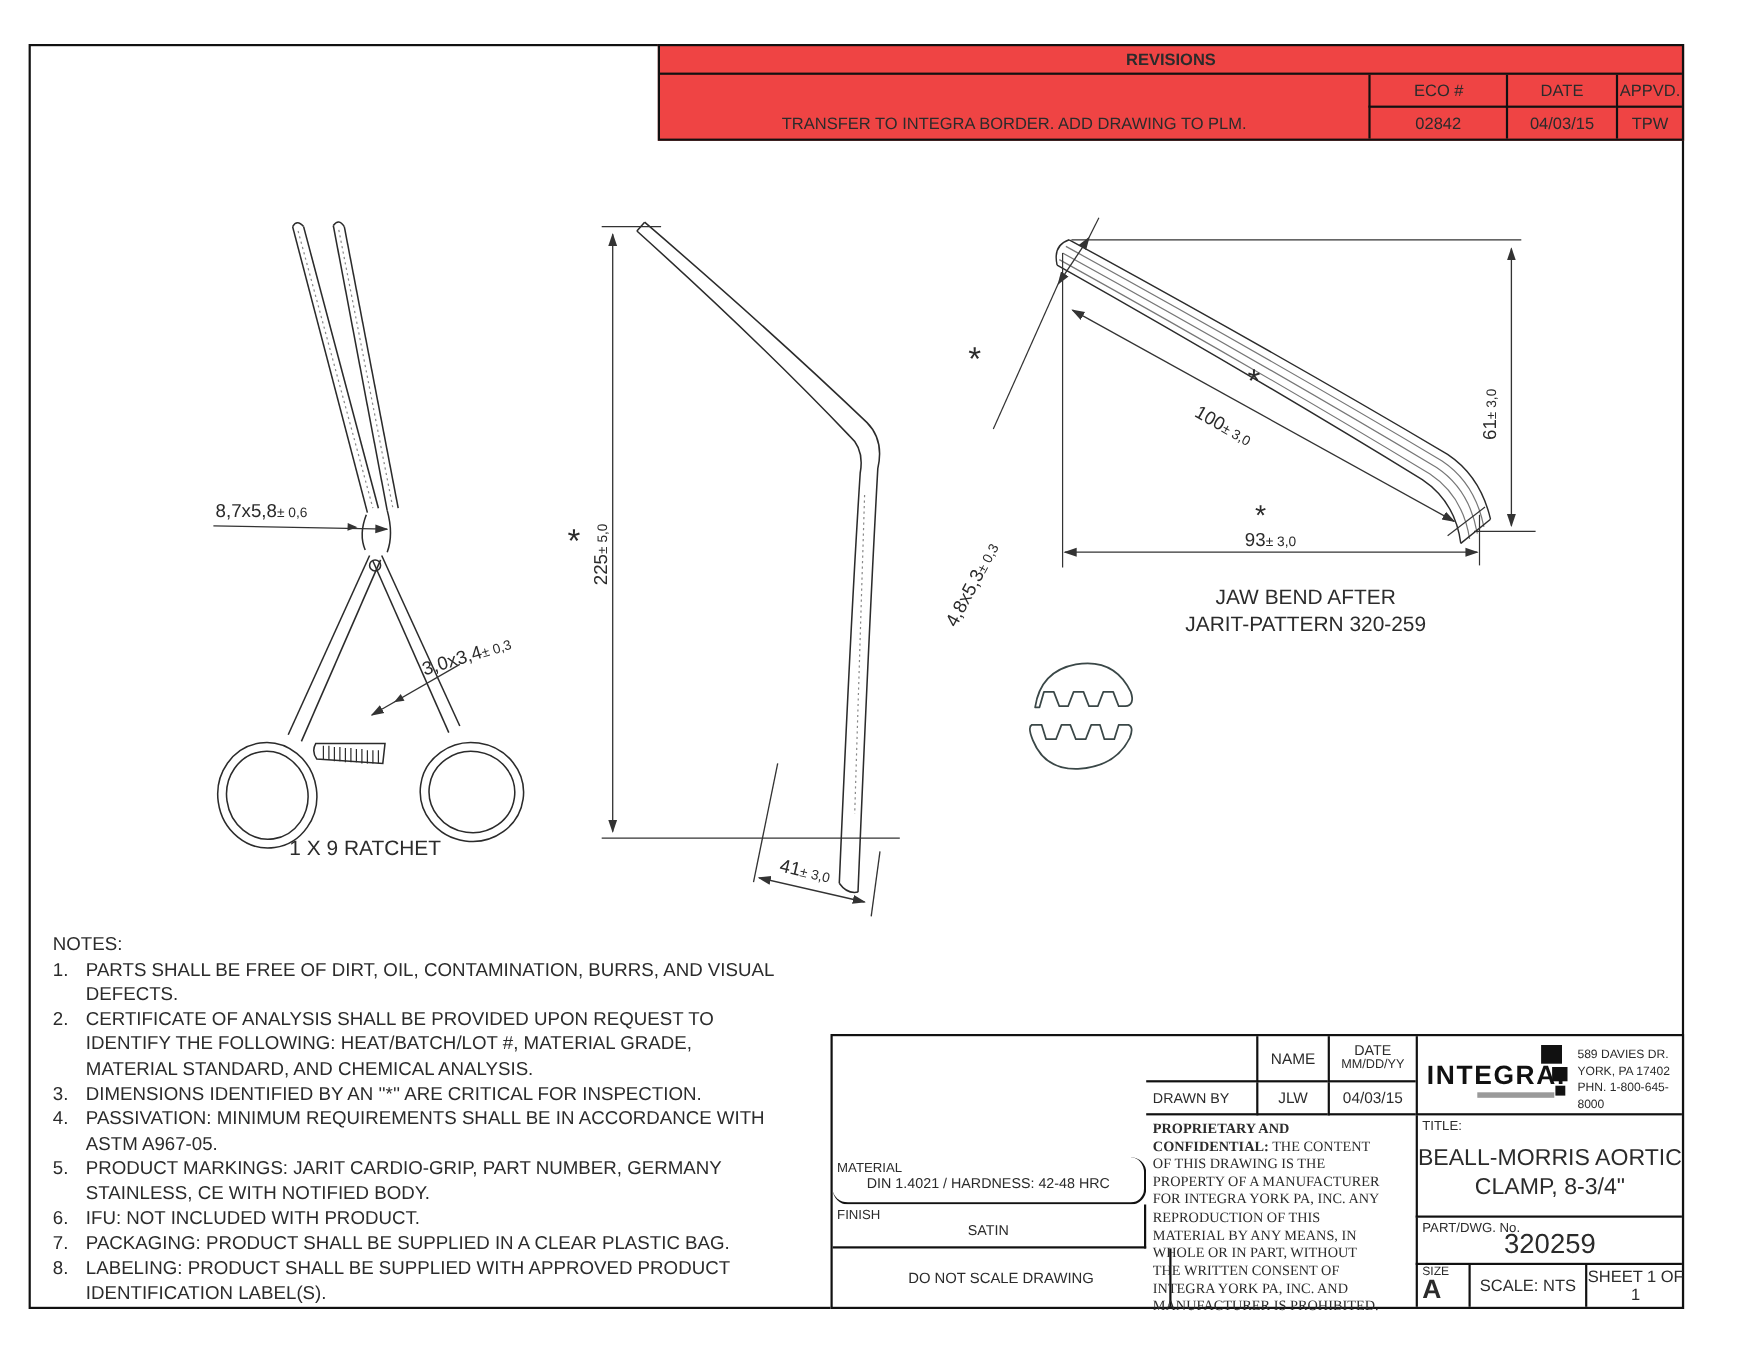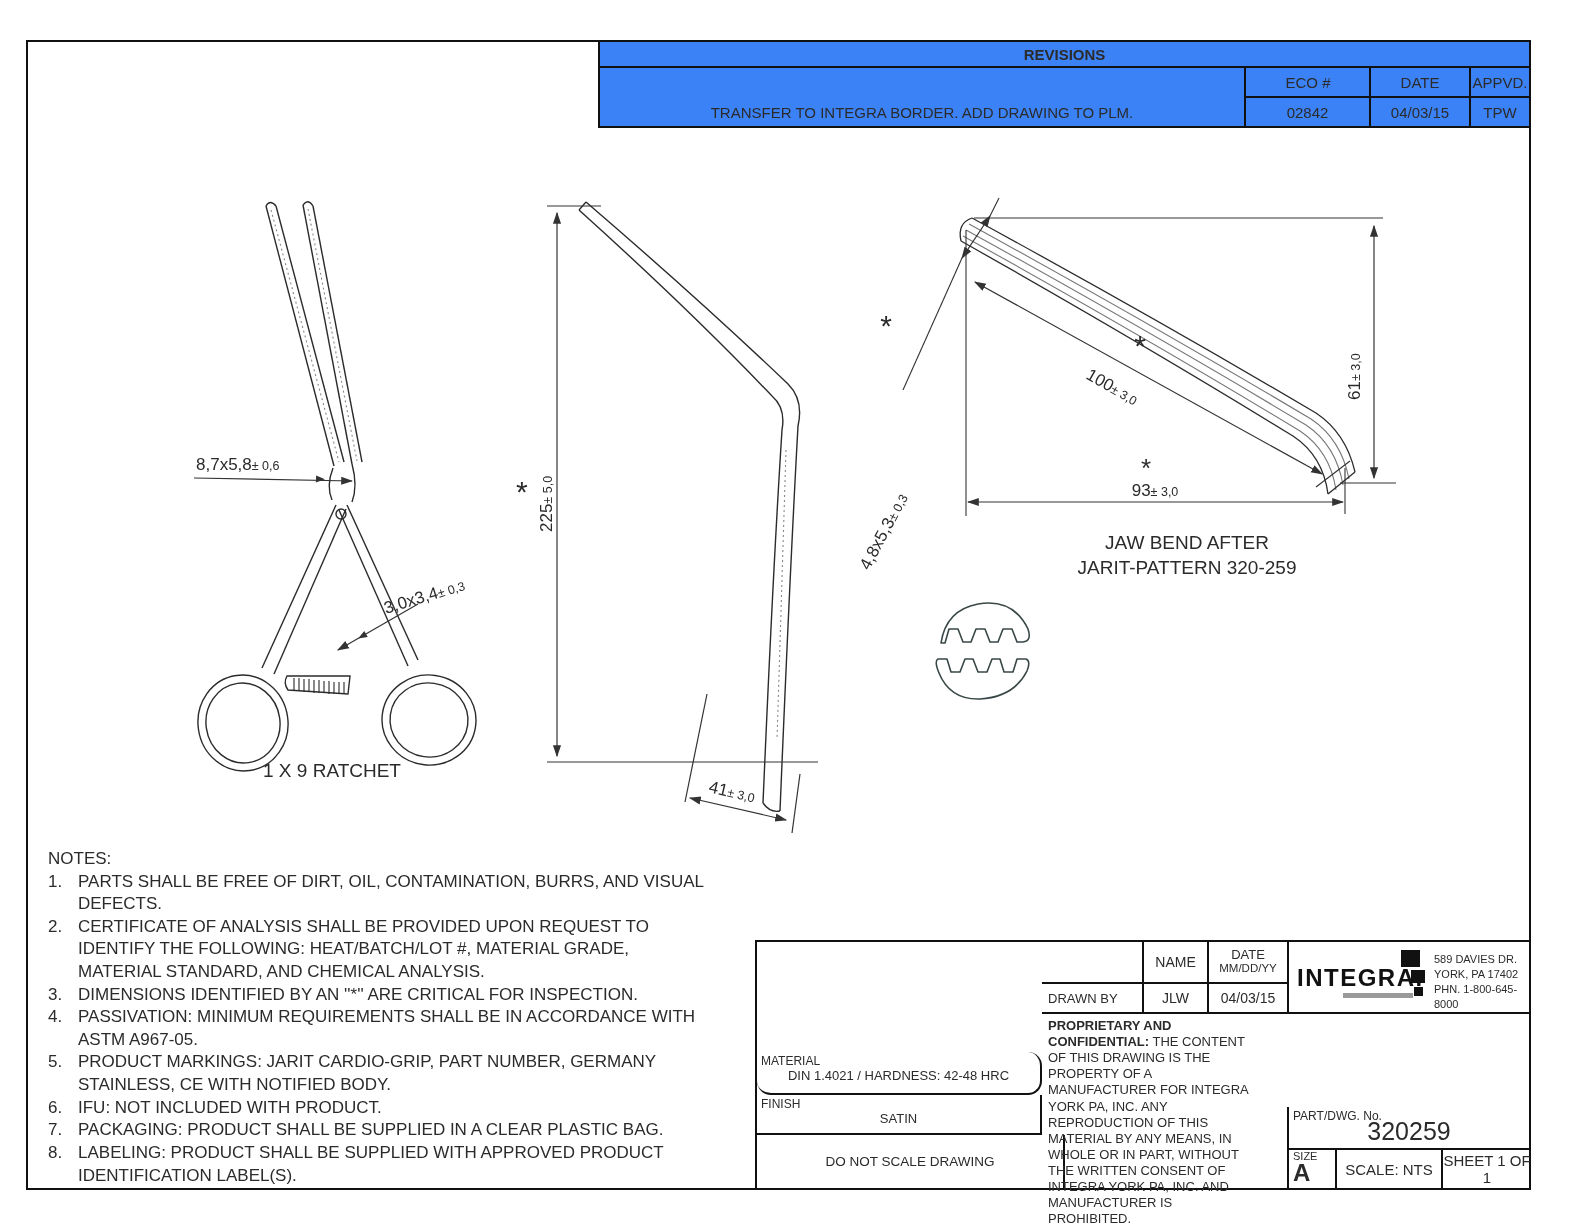--- a/index.html
+++ b/index.html
@@ -1,21 +1,21 @@
 <!DOCTYPE html>
 <html><head>
 <meta charset="utf-8">
 <style>
   html,body{margin:0;padding:0;background:#fff;}
   .page{position:relative;width:1584px;height:1224px;background:#fff;overflow:hidden;
         font-family:"Liberation Sans",sans-serif;color:#2b2b2b;}
   .abs{position:absolute;box-sizing:border-box;}
   .sheet-border{left:26px;top:40px;width:1505px;height:1150px;border:2px solid #111;}
   
-  .rev{left:598px;top:40px;width:933px;height:88px;border:2px solid #111;background:#3b82f6;}
+  .rev{left:598px;top:40px;width:933px;height:88px;border:2px solid #111;background:#ef4444;}
   .rev .cell{position:absolute;box-sizing:border-box;display:flex;align-items:center;justify-content:center;
              font-size:15px;white-space:nowrap;}
   
   .tblock{left:755px;top:940px;width:776px;height:250px;border:2px solid #111;background:#fff;}
   .tblock .cell{position:absolute;box-sizing:border-box;font-size:13px;}
   .bl{border-left:2px solid #111;} .br{border-right:2px solid #111;}
   .bb{border-bottom:2px solid #111;}
   .tol{padding:8px 0 0 24px;font-size:13.5px;line-height:1.28;}
   .lab{font-size:12px;padding:2px 0 0 4px;}
   .cen{display:flex;align-items:center;justify-content:center;text-align:center;}
@@ -223,40 +223,47 @@
 
     <div class="cell bb" style="left:285px;top:0;width:100px;height:42px;"></div>
     <div class="cell bb bl cen" style="left:385px;top:0;width:65px;height:42px;font-size:14px;">NAME</div>
     <div class="cell bb bl" style="left:450px;top:0;width:80px;height:42px;">
       <div style="text-align:center;font-size:13px;padding-top:5px;">DATE</div>
       <div style="text-align:center;font-size:11.5px;">MM/DD/YY</div>
     </div>
     <div class="cell bb" style="left:285px;top:42px;width:100px;height:30px;font-size:13px;display:flex;align-items:center;padding-left:6px;">DRAWN BY</div>
     <div class="cell bb bl cen" style="left:385px;top:42px;width:65px;height:30px;font-size:14px;text-align:center;">JLW</div>
     <div class="cell bb bl cen" style="left:450px;top:42px;width:80px;height:30px;font-size:14px;">04/03/15</div>
-    <div class="cell prop" style="left:285px;top:72px;width:220px;height:174px;">
+    <div class="cell prop" style="left:285px;top:72px;width:220px;height:174px;font-family:Liberation Serif, serif;">
       <b>PROPRIETARY AND CONFIDENTIAL:</b><span> THE CONTENT OF THIS DRAWING IS THE PROPERTY OF A MANUFACTURER FOR INTEGRA YORK PA, INC. ANY REPRODUCTION OF THIS MATERIAL BY ANY MEANS, IN WHOLE OR IN PART, WITHOUT THE WRITTEN CONSENT OF INTEGRA YORK PA, INC. AND MANUFACTURER IS PROHIBITED.</span>
     </div>
 
     <div class="cell bl bb" style="left:530px;top:0;width:242px;height:72px;">
       <div style="position:absolute;left:8px;top:22px;">
         <span class="brand">INTEGRA.</span>
         <div style="width:70px;height:5px;background:#9a9a9a;margin:1px 0 0 46px;"></div>
       </div>
       <div>
         <div style="position:absolute;left:112px;top:8px;width:19px;height:17px;background:#111;"></div>
         <div style="position:absolute;left:122px;top:28px;width:14px;height:13px;background:#111;"></div>
         <div style="position:absolute;left:125px;top:45px;width:9px;height:9px;background:#111;"></div>
       </div>
       <div class="addr" style="position:absolute;left:145px;top:10px;">
         <div>589 DAVIES DR.</div>
         <div>YORK, PA 17402</div>
         <div>PHN. 1-800-645-8000</div>
       </div>
     </div>
+    <div class="cell bl bb" style="left:530px;top:72px;width:242px;height:93px;">
+      <div class="lab">TITLE:</div>
+      <div class="title-big" style="margin-top:10px;">
+        <div>BEALL-MORRIS AORTIC</div>
+        <div>CLAMP, 8-3/4"</div>
+      </div>
+    </div>
     <div class="cell bl bb" style="left:530px;top:165px;width:242px;height:43px;">
       <div class="lab">PART/DWG. No.</div>
       <div class="part-num" style="text-align:center;margin-top:-6px;">320259</div>
     </div>
     <div class="cell bl" style="left:530px;top:208px;width:242px;height:38px;">
       <div class="cell br" style="left:0;top:0;width:48px;height:38px;padding-left:4px;">
         <div style="font-size:11px;">SIZE</div>
         <div class="size-a">A</div>
       </div>
       <div class="cell br cen" style="left:48px;top:0;width:106px;height:38px;font-size:15px;">SCALE: NTS</div>

